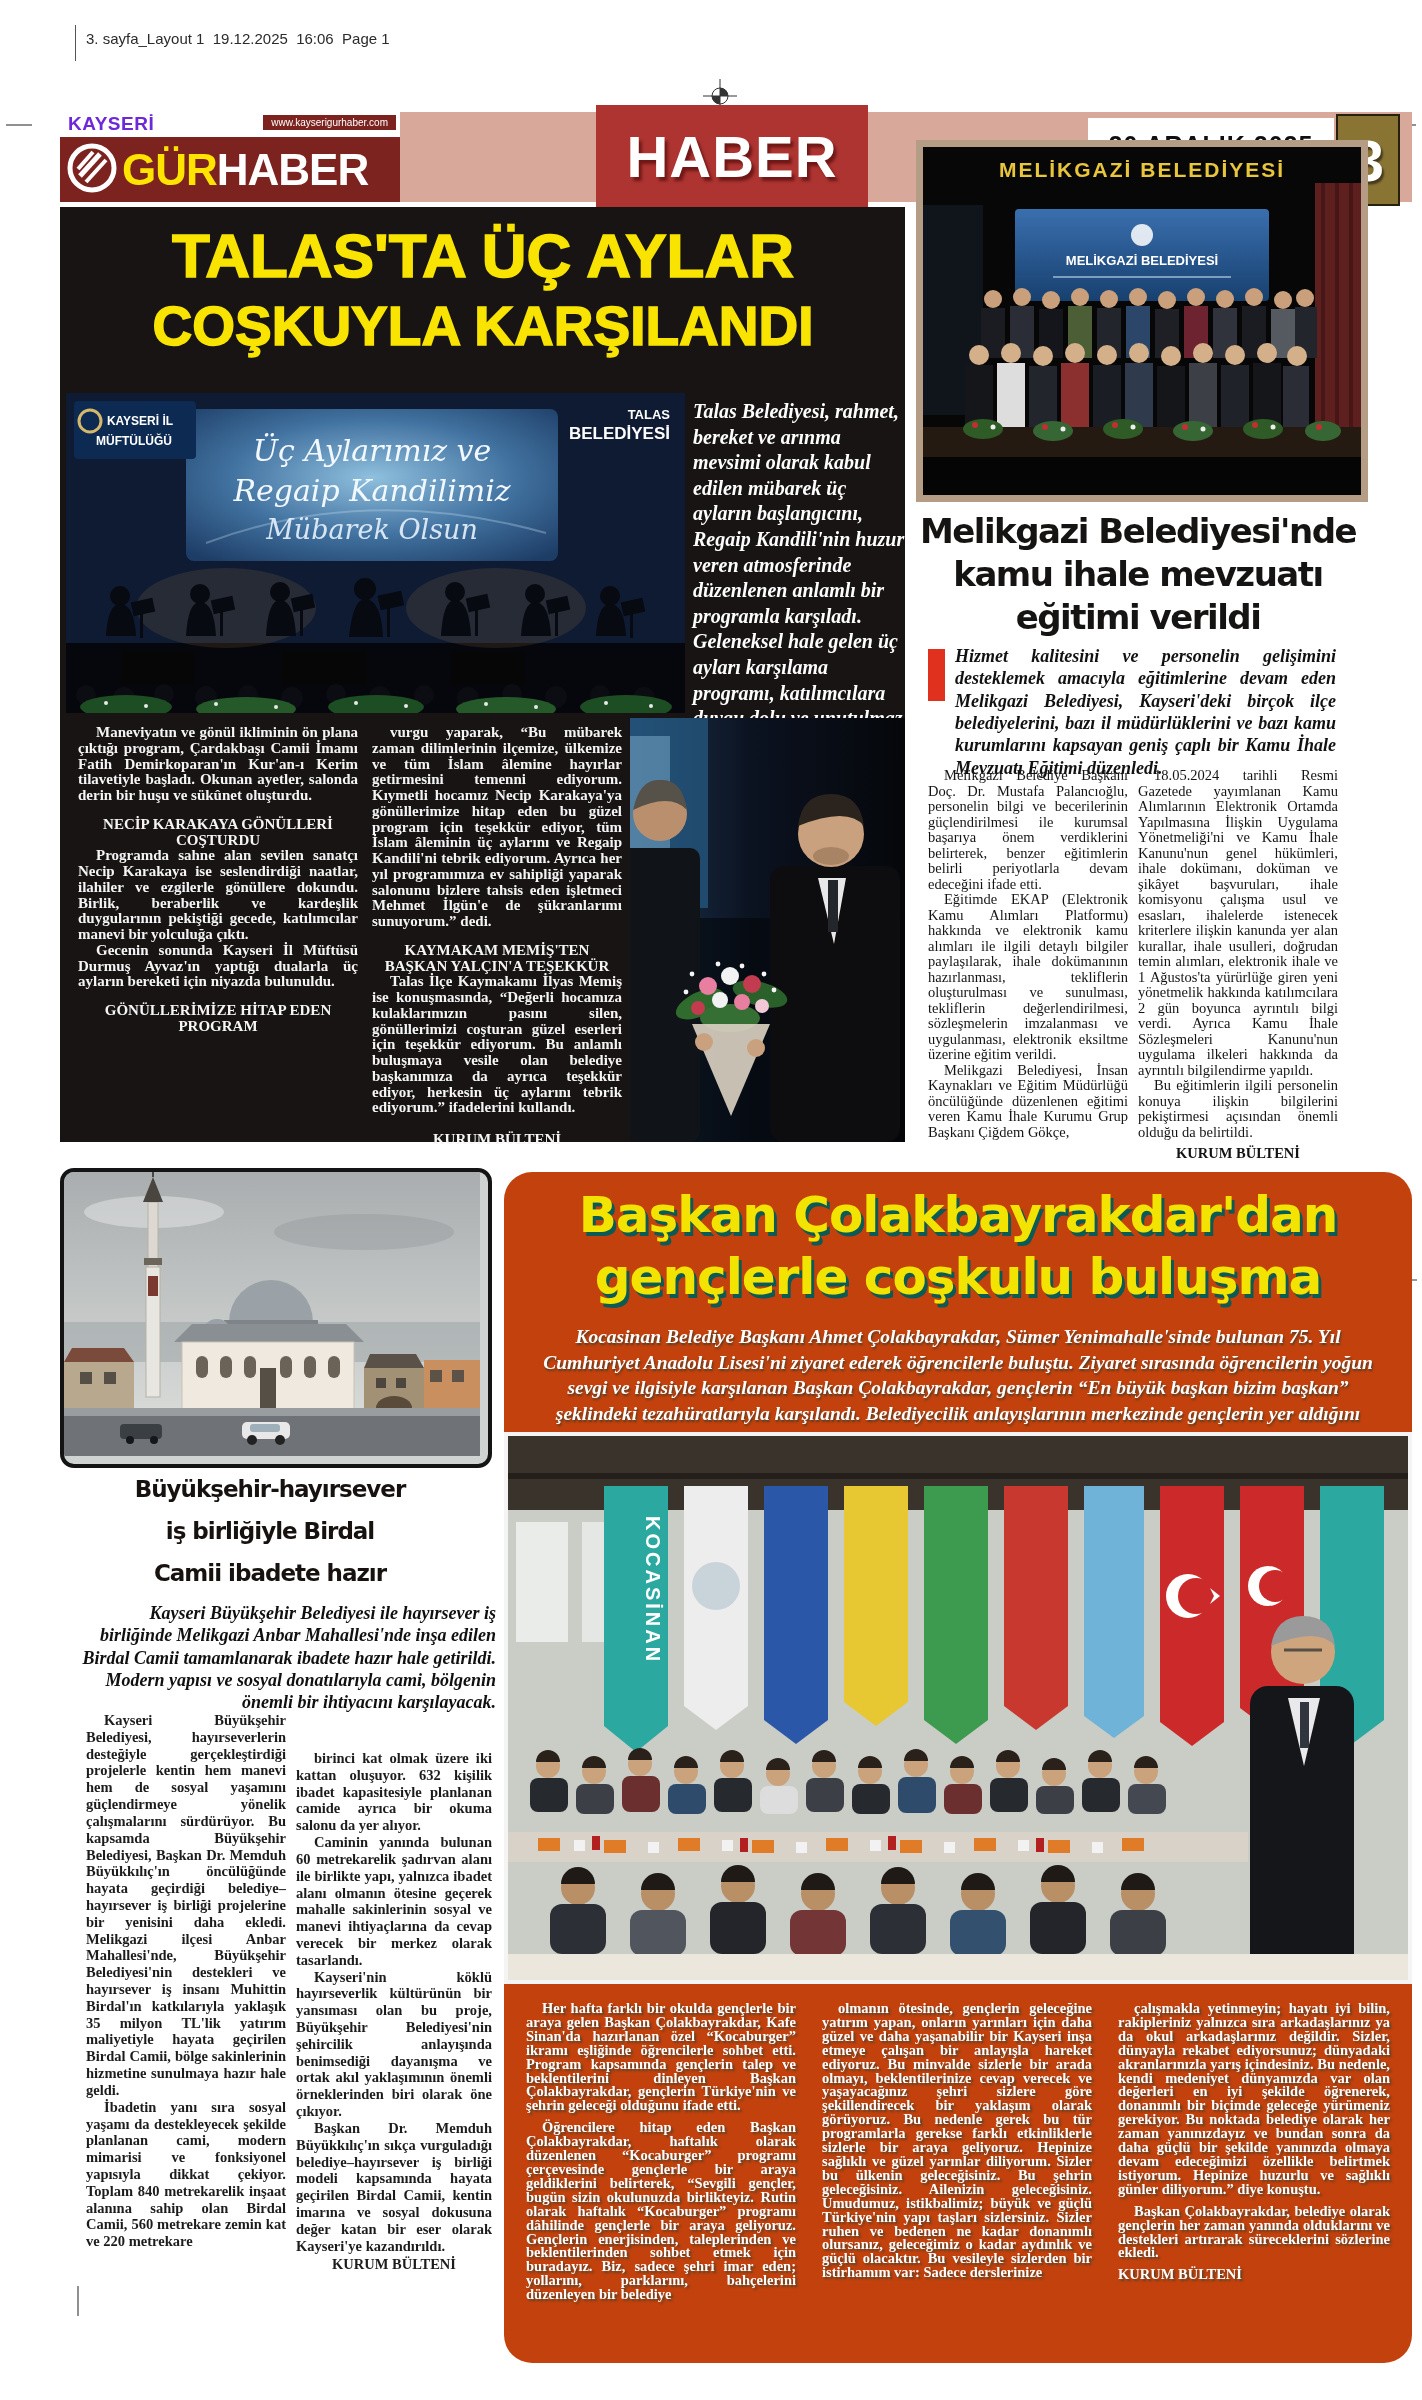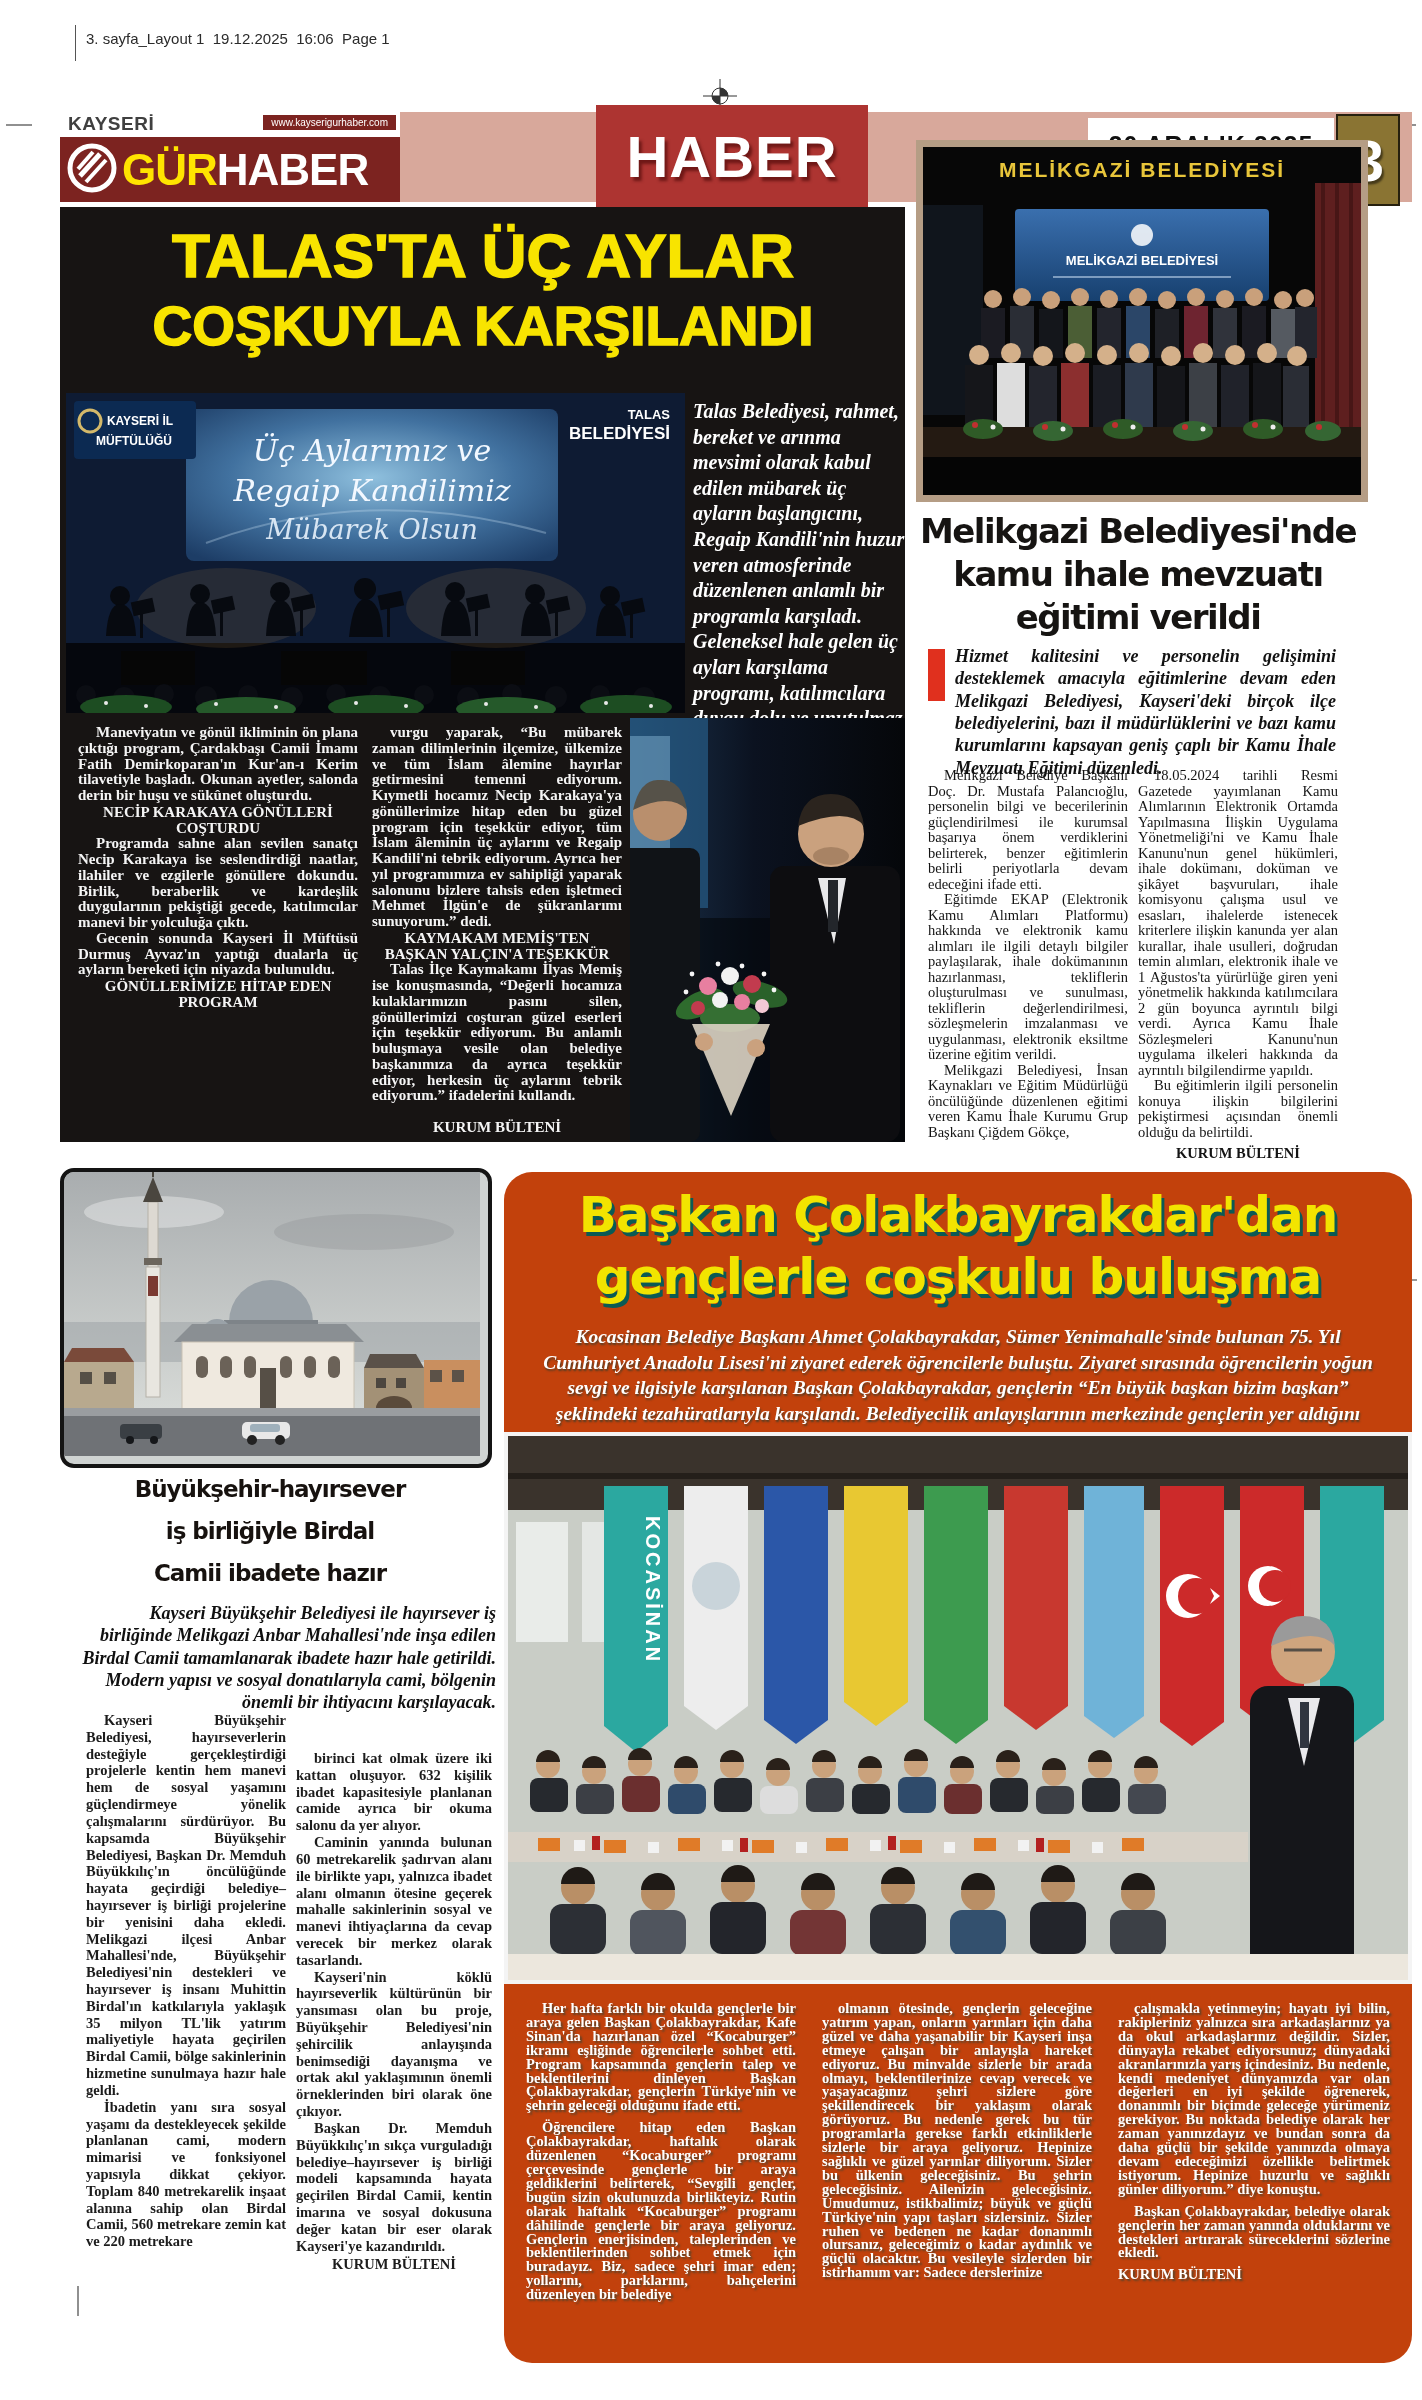--- a/index.html
+++ b/index.html
@@ -12,21 +12,21 @@
         font-size:15px;color:#2b2b2b;white-space:pre;}
   .slug-rule{position:absolute;left:75px;top:25px;width:1px;height:36px;background:#555;}
   .mark-dash{position:absolute;background:#909090;}
 
   
   .band{position:absolute;left:60px;top:112px;width:1352px;height:90px;background:#d8a89b;}
   .logo-block{position:absolute;left:60px;top:112px;width:340px;height:90px;background:#7c2320;}
   .logo-strip{position:absolute;left:0;top:0;width:340px;height:25px;background:#ffffff;
               border-bottom:3px solid #7c2320;}
   .logo-city{position:absolute;left:8px;top:1px;font-family:"Liberation Sans",sans-serif;
-             font-weight:bold;font-size:19px;color:#404040;letter-spacing:.5px;}
+             font-weight:bold;font-size:19px;color:#6d28d9;letter-spacing:.5px;}
   .logo-web{position:absolute;right:4px;top:3px;background:#7c2320;color:#fff;
             font-family:"Liberation Sans",sans-serif;font-size:10px;padding:2px 8px;}
   .logo-row{position:absolute;left:6px;top:30px;display:flex;align-items:center;gap:4px;}
   .logo-name{font-family:"Liberation Sans",sans-serif;font-weight:bold;font-size:44px;
              letter-spacing:-1px;line-height:52px;color:#fff;}
   .logo-name .gur{color:#ffe400;}
   .haber-box{position:absolute;left:596px;top:105px;width:272px;height:103px;background:#ad3431;
              display:flex;align-items:center;justify-content:center;}
   .haber-box span{font-family:"Liberation Sans",sans-serif;font-weight:bold;font-size:58px;
                   color:#fff;text-shadow:3px 4px 3px rgba(60,0,0,.55);letter-spacing:1px;}
@@ -47,21 +47,21 @@
             color:#f8e400;letter-spacing:0;-webkit-text-stroke:1.5px #f8e400;white-space:nowrap;}
   .talas-h2{position:absolute;left:8px;top:87px;width:830px;text-align:center;
             font-family:"Liberation Sans",sans-serif;font-weight:bold;font-size:55px;
             color:#f8e400;-webkit-text-stroke:1.5px #f8e400;white-space:nowrap;}
   .talas-photo{position:absolute;left:6px;top:186px;width:619px;height:320px;overflow:hidden;}
   .talas-lead{position:absolute;left:633px;top:192px;width:212px;height:320px;color:#fff;
               font-weight:bold;font-style:italic;font-size:20px;line-height:1.28;}
   .talas-body{position:absolute;top:518px;color:#f5f5f5;font-weight:bold;font-size:15px;
               line-height:1.05;text-align:justify;}
   .talas-body p{margin:0;text-indent:18px;}
-  .talas-body p.subhead{text-indent:0;text-align:center;margin-top:1px;}
+  .talas-body p.subhead{text-indent:0;text-align:center;margin-top:13px;}
   .col-t1{left:18px;width:280px;height:415px;}
   .col-t2{left:312px;width:250px;height:415px;}
   .flower-photo{position:absolute;left:570px;top:511px;width:275px;height:424px;overflow:hidden;}
   .byline{font-weight:bold;text-align:center;text-indent:0 !important;margin-top:16px !important;}
 
   
   .mg-photo-frame{position:absolute;left:916px;top:140px;width:438px;height:348px;
                   border:7px solid #b59d85;background:#050505;overflow:hidden;}
   .mg-headline{position:absolute;left:908px;top:510px;width:460px;text-align:center;
                font-family:"DejaVu Sans",sans-serif;font-weight:bold;color:#161412;

